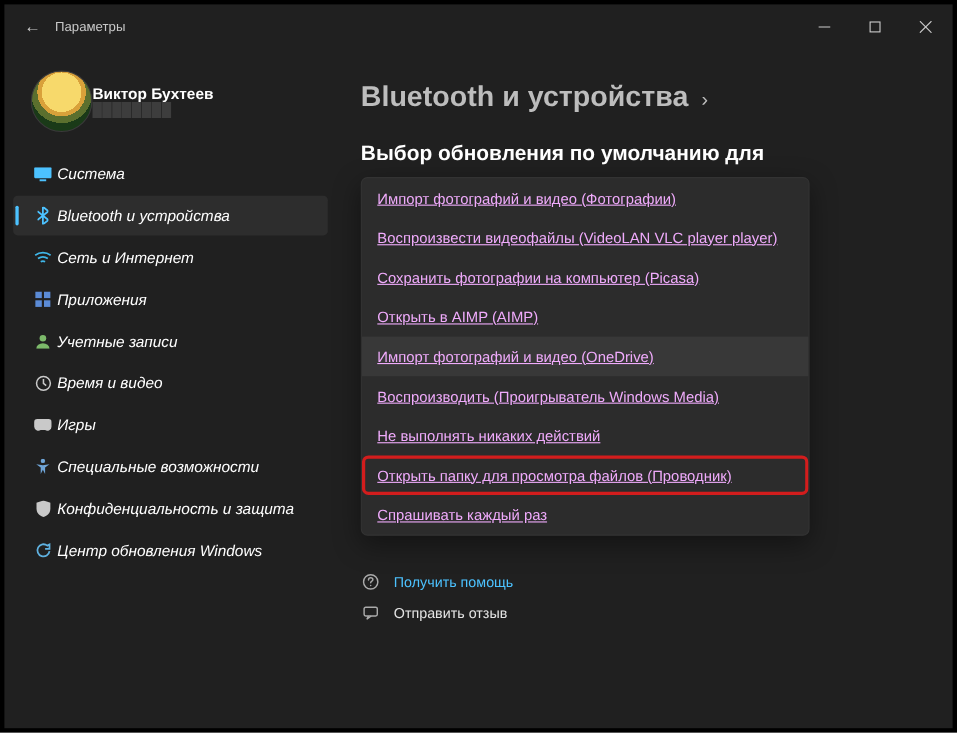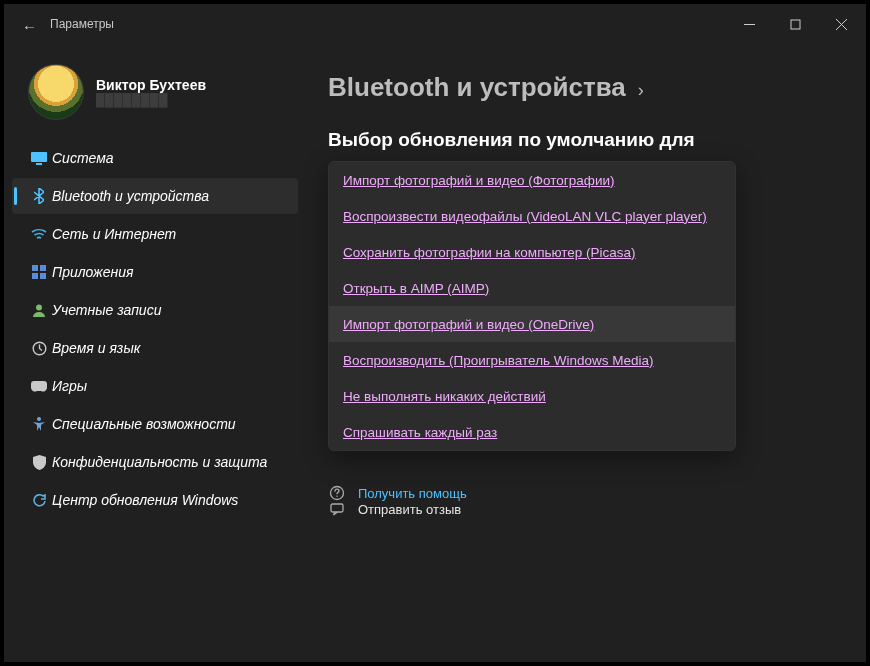--- a/index.html
+++ b/index.html
@@ -6,21 +6,21 @@
   html, body { width: 870px; height: 666px; overflow: hidden; font-family: "Segoe UI", Arial, sans-serif; background: #fff; }
   .frame { width: 870px; height: 666px; border: 4px solid #000; background: #202020; display: flex; flex-direction: column; color: #fff; }
   .titlebar { height: 40px; display: flex; align-items: center; padding: 0 2px 0 18px; font-size: 12px; color: #c8c8c8; }
   .titlebar .back { width: 28px; font-size: 15px; color: #ccc; }
   .titlebar .title { flex: 0 0 auto; }
   .titlebar .spacer { flex: 1; }
   .titlebar .winbtn { width: 46px; height: 40px; display: flex; align-items: center; justify-content: center; font-size: 12px; color: #ccc; }
   .titlebar .winbtn svg { stroke: #ccc; }
   .body { flex: 1; display: flex; min-height: 0; }
   .sidebar { width: 302px; padding: 14px 8px 0 8px; display: flex; flex-direction: column; }
-  .profile { display: flex; align-items: center; gap: 12px; padding: 6px 10px 14px 16px; }
+  .profile { display: flex; align-items: center; gap: 0; padding: 6px 10px 14px 16px; }
   .avatar { width: 56px; height: 56px; border-radius: 50%; background: radial-gradient(circle at 50% 35%, #f7d96b 0 18px, #d9a13a 18px 22px, #5b6f2e 22px 28px, #1a3a18 28px); border: 1px solid #3a3a3a; }
   .profile .name { font-size: 14px; font-weight: 600; }
   .profile .sub { font-size: 12px; color: #3d3d3d; letter-spacing: .5px; }
   .searchbox { margin: 4px 10px 14px 10px; height: 34px; background: #2d2d2d; border-bottom: 1px solid #7a7a7a; border-radius: 4px 4px 0 0; display: flex; align-items: center; padding: 0 10px 0 12px; }
   .searchbox input { flex: 1; background: transparent; border: none; outline: none; color: #fff; font-size: 13px; }
   .searchbox input::placeholder { color: #999; }
   .searchbox .sicon { color: #bbb; font-size: 14px; }
   .nav { display: flex; flex-direction: column; gap: 2px; margin-top: 6px; }
   .nav-item { display: flex; align-items: center; height: 36px; padding: 0 10px 0 14px; border-radius: 4px; font-size: 14px; position: relative; font-style: italic; }
   .nav-item.active { background: #2d2d2d; }
@@ -30,21 +30,21 @@
   .content { flex: 1; padding: 28px 22px 12px 22px; display: flex; flex-direction: column; min-width: 0; }
   .breadcrumb { display: flex; align-items: baseline; gap: 12px; margin-bottom: 26px; flex-wrap: wrap; }
   .bc-parent { font-size: 26px; font-weight: 600; color: #bdbdbd; }
   .bc-sep { font-size: 18px; color: #bdbdbd; }
   .bc-current { font-size: 26px; font-weight: 600; color: #fff; }
   .section-title { font-size: 19px; font-weight: 600; margin-bottom: 8px; }
   .dropdown-list { margin-top: 2px; background: #2c2c2c; border: 1px solid #333; border-radius: 6px; overflow: hidden; width: 408px; box-shadow: 0 8px 24px rgba(0,0,0,.4); }
   .dd-item { height: 36px; display: flex; align-items: center; padding: 0 14px; font-size: 13.5px; color: #f0abfc; position: relative; text-decoration: underline; }
   .dd-item.hover { background: #383838; }
   .dd-item.highlighted { outline: 3px solid #d31d1d; outline-offset: -3px; border-radius: 6px; }
-  .footer-links { margin-top: 34px; display: flex; flex-direction: column; gap: 0; }
+  .footer-links { margin-top: 34px; display: flex; flex-direction: column; gap: 12px; }
   .flink { display: flex; align-items: center; gap: 12px; font-size: 13px; }
   .flink .ficon { width: 18px; color: #aaa; display: flex; align-items: center; justify-content: center; }
   .flink.accent .flabel { color: #4cc2ff; }
   .flink .flabel { color: #e4e4e4; }
 </style>
 </head>
 <body>
 
 <div class="frame">
   <div class="titlebar">
@@ -126,21 +126,21 @@
             </span>
             <span class="nlabel">Учетные записи</span>
           </div>
           <div class="nav-item">
             <span class="nicon">
               <svg width="15" height="15" viewBox="0 0 15 15" fill="none" stroke="#c9c9c9" stroke-width="1.4">
                 <circle cx="7.5" cy="7.5" r="6.3"></circle>
                 <path d="M7.5 3.5v4l2.5 2"></path>
               </svg>
             </span>
-            <span class="nlabel">Время и язык</span>
+            <span class="nlabel">Время и видео</span>
           </div>
           <div class="nav-item">
             <span class="nicon">
               <svg width="16" height="11" viewBox="0 0 16 11" fill="#c9c9c9">
                 <path d="M3 0h10a3 3 0 013 3v4a4 4 0 01-6 3H6a4 4 0 01-6-3V3a3 3 0 013-3z"></path>
               </svg>
             </span>
             <span class="nlabel">Игры</span>
           </div>
           <div class="nav-item">
@@ -180,20 +180,21 @@
       <div class="section-title">Выбор обновления по умолчанию для</div>
 
       <div class="dropdown-list" id="dropdown">
           <div class="dd-item">Импорт фотографий и видео (Фотографии)</div>
           <div class="dd-item">Воспроизвести видеофайлы (VideoLAN VLC player player)</div>
           <div class="dd-item">Сохранить фотографии на компьютер (Picasa)</div>
           <div class="dd-item">Открыть в AIMP (AIMP)</div>
           <div class="dd-item hover">Импорт фотографий и видео (OneDrive)</div>
           <div class="dd-item">Воспроизводить (Проигрыватель Windows Media)</div>
           <div class="dd-item">Не выполнять никаких действий</div>
+          <div class="dd-item highlighted">Открыть папку для просмотра файлов (Проводник)</div>
           <div class="dd-item">Спрашивать каждый раз</div>
         </div>
 
       <div class="footer-links">
         <div class="flink accent">
           <span class="ficon">
             <svg width="16" height="16" viewBox="0 0 16 16" fill="none" stroke="#aaa" stroke-width="1.3">
                 <circle cx="8" cy="8" r="6.5"></circle>
                 <path d="M6 6.2c0-1.1.9-2 2-2s2 .8 2 1.8c0 1.4-2 1.3-2 2.8" stroke-linecap="round"></path>
                 <circle cx="8" cy="11.2" r="0.7" fill="#aaa" stroke="none"></circle>

